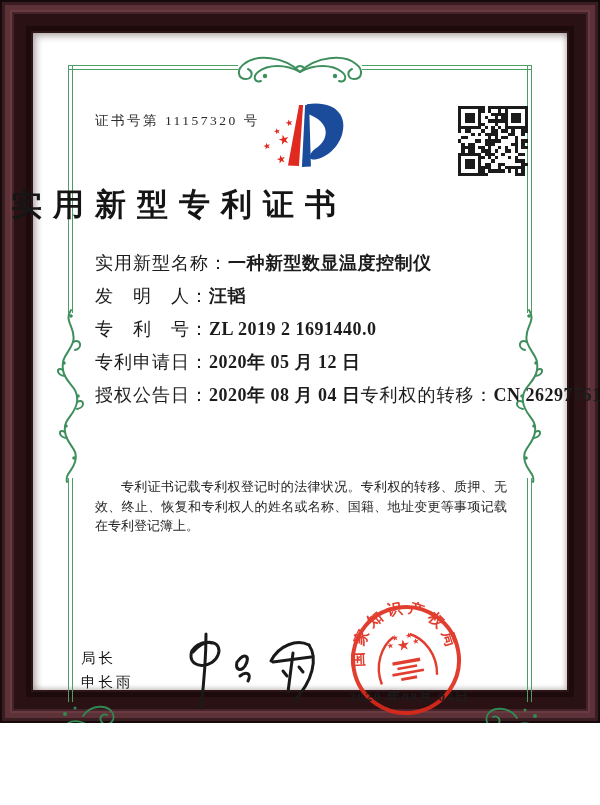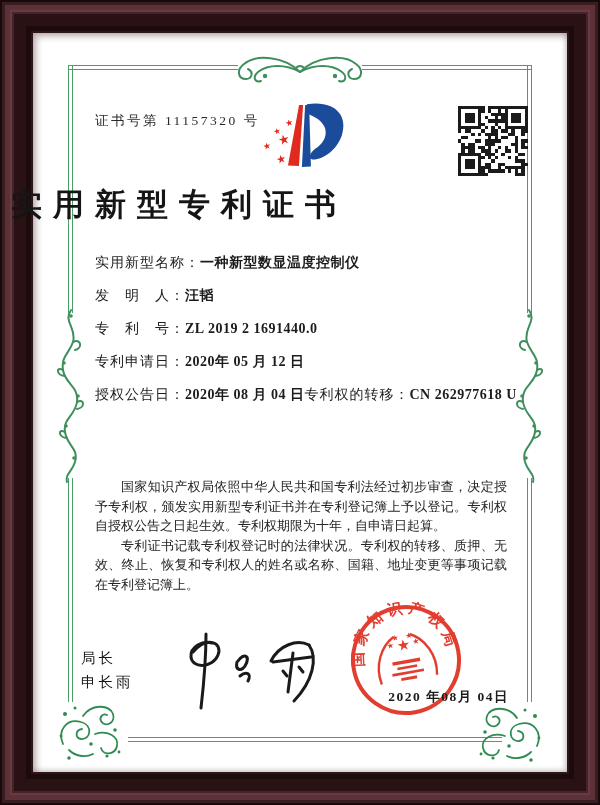--- a/index.html
+++ b/index.html
@@ -1,17 +1,17 @@
 <!DOCTYPE html>
 <html><head>
 <meta charset="utf-8">
 <style>
   html,body{margin:0;padding:0;}
   body{width:600px;height:805px;font-family:"Liberation Serif",serif;background:#fff;}
-  .page{position:relative;width:600px;height:805px;overflow:hidden;background:#8b5cf6;}
+  .page{position:relative;width:600px;height:723px;overflow:hidden;background:#8b5cf6;}
 
   
   .frame{position:absolute;inset:0;background:#2e1518;
     box-shadow:inset 0 0 0 2px #160a0c,inset 0 0 0 5px #3a1d21,inset 0 0 0 10px #5c3138,
                inset 0 0 0 12px #6a3a41,inset 0 0 0 14px #45232a,inset 0 0 0 26px #2a1114,
                inset 0 0 0 31px #1c0a0d;}
   .mat{position:absolute;left:33px;top:33px;right:33px;bottom:33px;background:#ffffff;
     box-shadow:inset 3px 3px 7px rgba(40,15,18,.35), inset -2px -2px 5px rgba(40,15,18,.18);}
 
   
@@ -23,37 +23,37 @@
   .orn svg{display:block;}
 
   .certno{position:absolute;left:95px;top:112px;font-size:13.5px;letter-spacing:2.5px;color:#2b2b2b;}
   .logo{position:absolute;left:252px;top:96px;width:96px;height:86px;}
   .qr{position:absolute;left:458px;top:106px;width:70px;height:70px;}
   .qr svg{width:70px;height:70px;shape-rendering:crispEdges;}
 
   .title{position:absolute;left:0;top:184px;width:600px;text-align:left;
     font-size:31px;font-weight:bold;letter-spacing:11px;text-indent:11px;color:#151515;}
 
-  .fields{position:absolute;left:95px;top:255px;width:416px;font-size:14px;color:#1c1c1c;}
+  .fields{position:absolute;left:95px;top:255px;width:416px;font-size:18px;color:#1c1c1c;}
   .frow{display:flex;margin-bottom:17px;line-height:16px;white-space:nowrap;}
   .flabel{letter-spacing:1px;}
   .fvalue{font-weight:600;letter-spacing:.5px;}
   .fgap{width:46px;}
 
   .paras{position:absolute;left:95px;top:477px;width:412px;font-size:13px;line-height:19.5px;
     text-align:justify;color:#242424;}
   .paras p{margin:0;text-indent:2em;}
 
   .director{position:absolute;left:81px;top:646px;font-family:"Liberation Sans",sans-serif;
     font-size:14.5px;font-weight:400;letter-spacing:3px;color:#161616;line-height:24px;}
   .signature{position:absolute;left:175px;top:628px;width:150px;height:90px;}
 
   .seal{position:absolute;left:348px;top:602px;width:116px;height:116px;}
   .sealdate{position:absolute;left:349px;top:688px;width:160px;font-size:13.5px;font-weight:bold;
-    letter-spacing:1.5px;color:#1c1c1c;z-index:5;text-align:right;}
+    letter-spacing:1.5px;color:#1c1c1c;z-index:5;}
 </style>
 </head>
 <body>
 
 <div class="page">
 
   <div class="frame"></div>
   <div class="mat"></div>
 
   <div class="gl glh" style="left:68px;top:65px;width:170px;"></div>
@@ -437,21 +437,20 @@
     <div class="frow">
       <span class="flabel">授权公告日：</span>
       <span class="fvalue">2020年 08 月 04 日</span>
       <span class="fgap"></span>
       <span class="flabel">专利权的转移：</span>
       <span class="fvalue">CN 262977618 U</span>
     </div>
   </div>
 
   <div class="paras">
-    <p>国家知识产权局依照中华人民共和国专利法经过初步审查，决定授予专利权，颁发实用新型专利证书并在专利登记簿上予以登记。专利权自授权公告之日起生效。专利权期限为十年，自申请日起算。</p>
     <p>专利证书记载专利权登记时的法律状况。专利权的转移、质押、无效、终止、恢复和专利权人的姓名或名称、国籍、地址变更等事项记载在专利登记簿上。</p>
   </div>
 
   <div class="director">
     <div>局长</div>
     <div>申长雨</div>
   </div>
 
   <div class="signature">
     <svg width="150" height="90" viewBox="0 0 150 90" fill="none" stroke="#1a1a1a" stroke-width="3" stroke-linecap="round">

